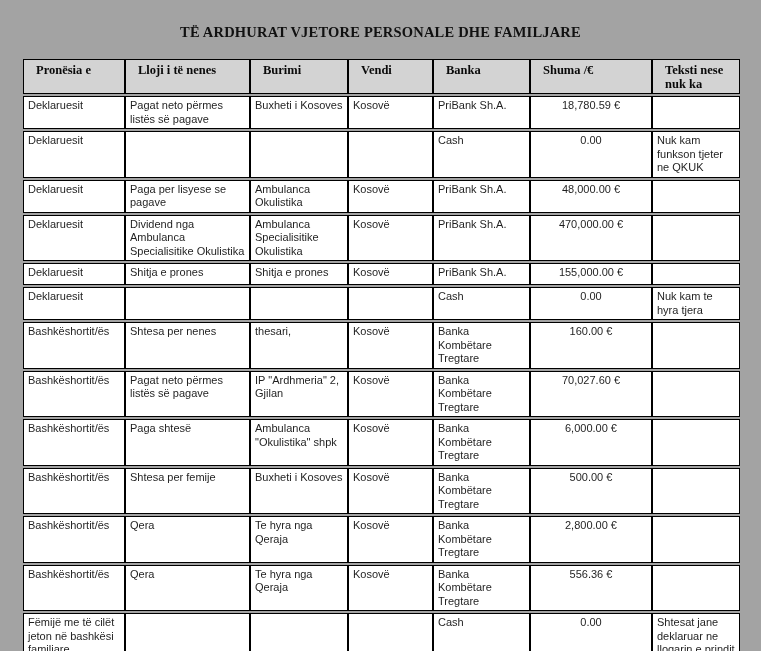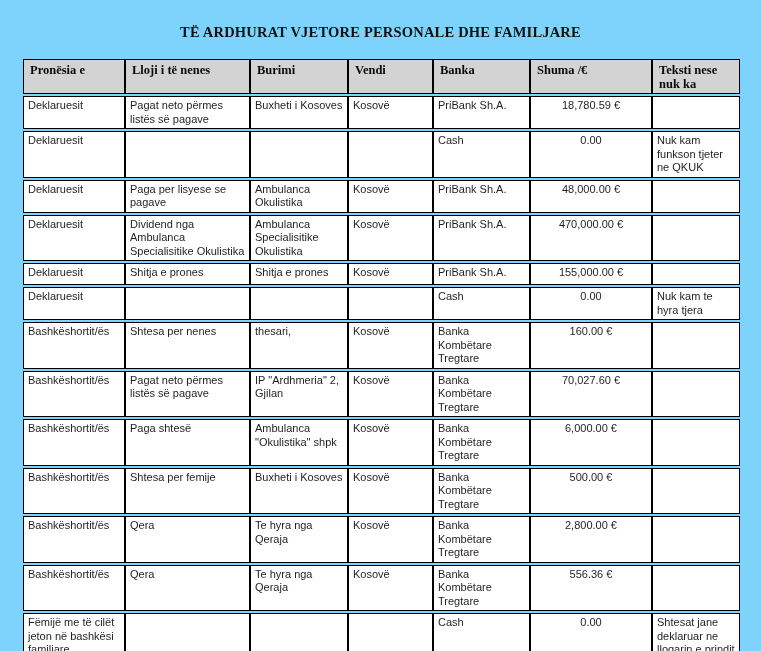--- a/index.html
+++ b/index.html
@@ -9,21 +9,21 @@
     width: 761px;
     height: 651px;
     overflow: hidden;
     font-family: "Liberation Sans", sans-serif;
     color: #1f1f1f;
   }
   .page {
     position: relative;
     width: 761px;
     height: 651px;
-    background: #7dd3fc;
+    background: #a3a3a3;
   }
   .doc-title {
     position: absolute;
     top: 24px;
     left: 0;
     width: 100%;
     text-align: center;
     font-family: "Liberation Serif", serif;
     font-weight: bold;
     font-size: 14.5px;
@@ -41,21 +41,21 @@
     border-spacing: 0 2px;
   }
   table.income-table th {
     background: #d3d3d3;
     border: 1px solid #000000;
     font-family: "Liberation Serif", serif;
     font-weight: bold;
     font-size: 12.5px;
     text-align: left;
     vertical-align: top;
-    padding: 3px 4px 2px 6px;
+    padding: 3px 4px 2px 12px;
     line-height: 14px;
     color: #0a0a0a;
   }
   table.income-table td {
     border: 1px solid #000000;
     font-size: 11px;
     line-height: 13.5px;
     vertical-align: top;
     padding: 2px 4px;
     background: #ffffff;

